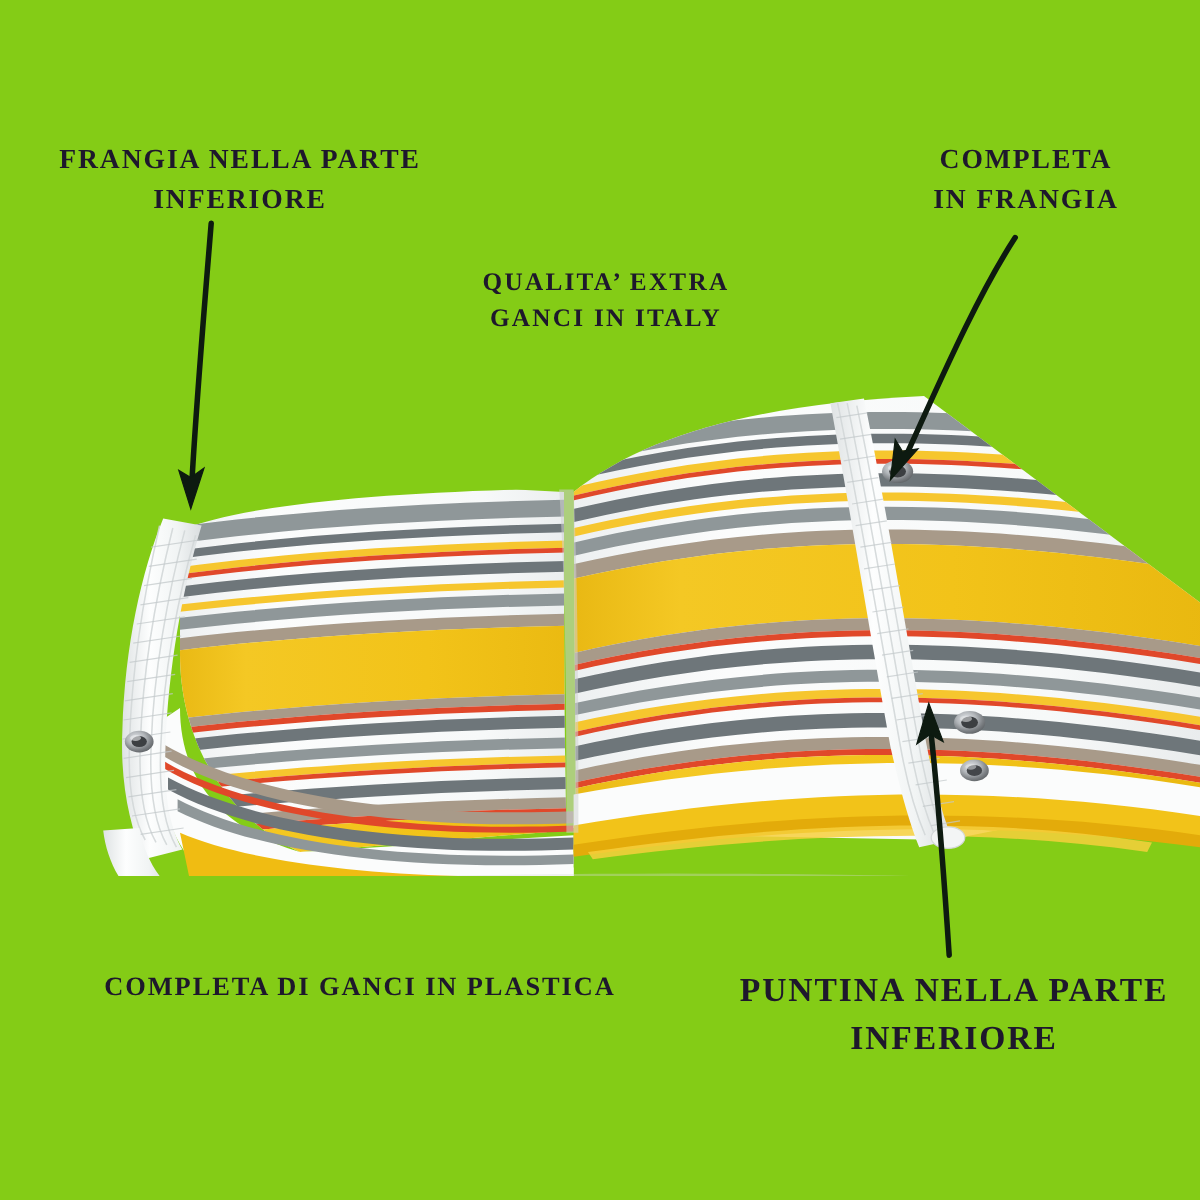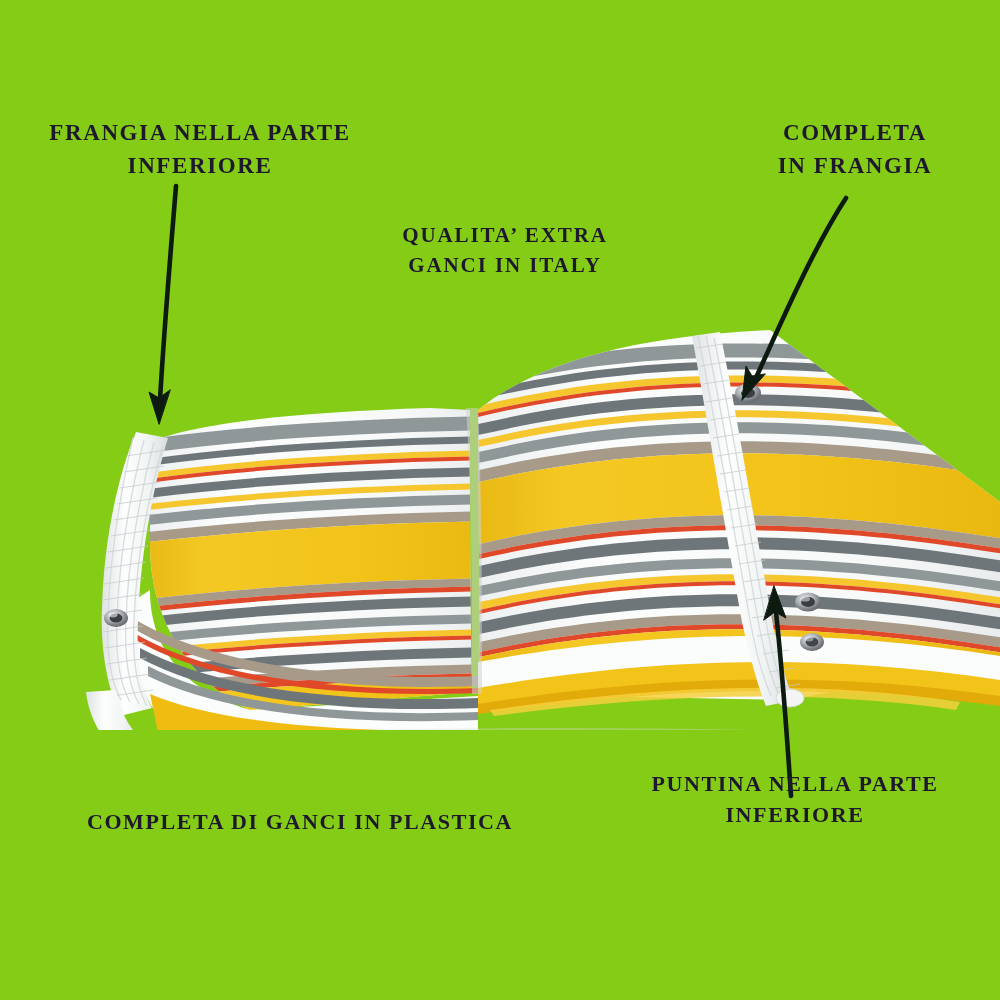--- a/index.html
+++ b/index.html
@@ -11,21 +11,21 @@
   
   .callout{position:absolute;color:#1e182c;text-align:center;
            font-family:"Liberation Serif","DejaVu Serif",serif;
            font-weight:700;letter-spacing:1.6px;line-height:1.42;
            white-space:nowrap;}
   .callout .ln{display:block;}
   .c-fringe{left:10px;top:117px;width:380px;font-size:23px;}
   .c-eyelets{left:735px;top:117px;width:240px;font-size:23px;}
   .c-quality{left:340px;top:203px;width:330px;font-size:21px;letter-spacing:1.9px;margin-top:18px;}
   .c-hooks{left:20px;top:806px;width:560px;font-size:22px;}
-  .c-pin{left:600px;top:768px;width:390px;font-size:22px;}
+  .c-pin{left:600px;top:806px;width:390px;font-size:28px;}
 
   
   .arrow-layer{position:absolute;inset:0;pointer-events:none;}
 
   
   .photo{position:absolute;left:0;top:290px;width:1000px;height:440px;}
 </style>
 </head>
 <body>
 

